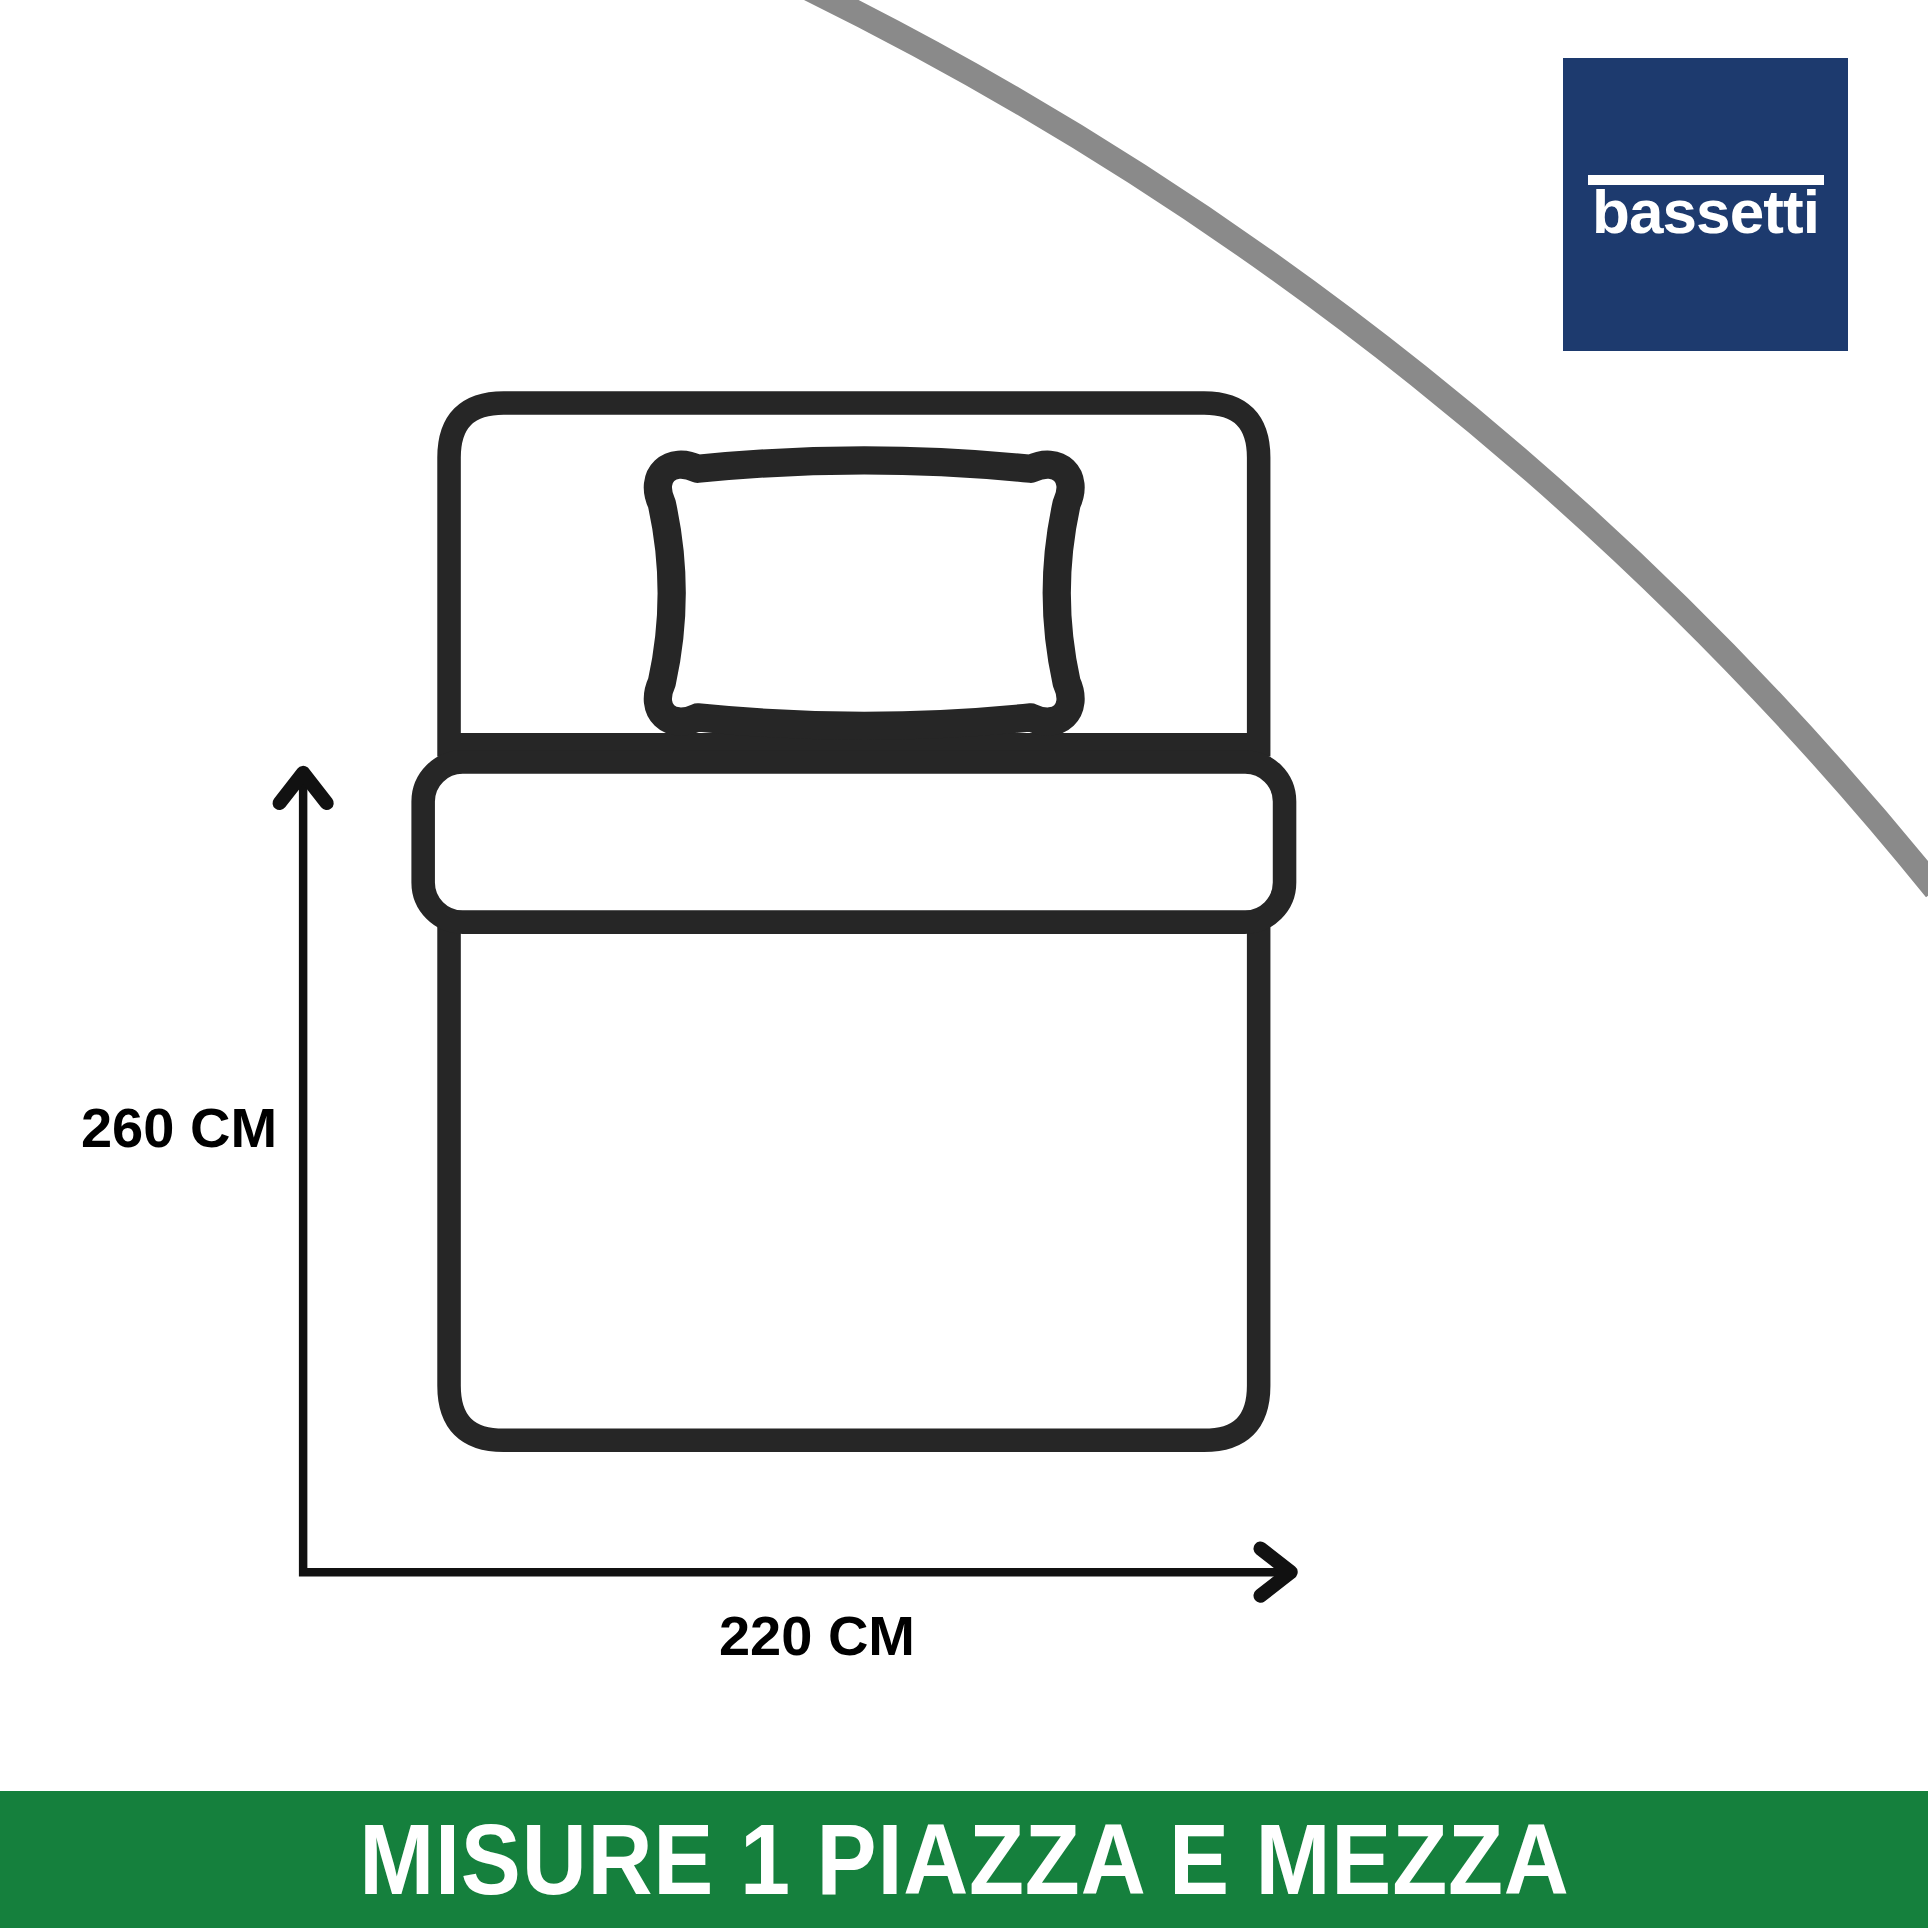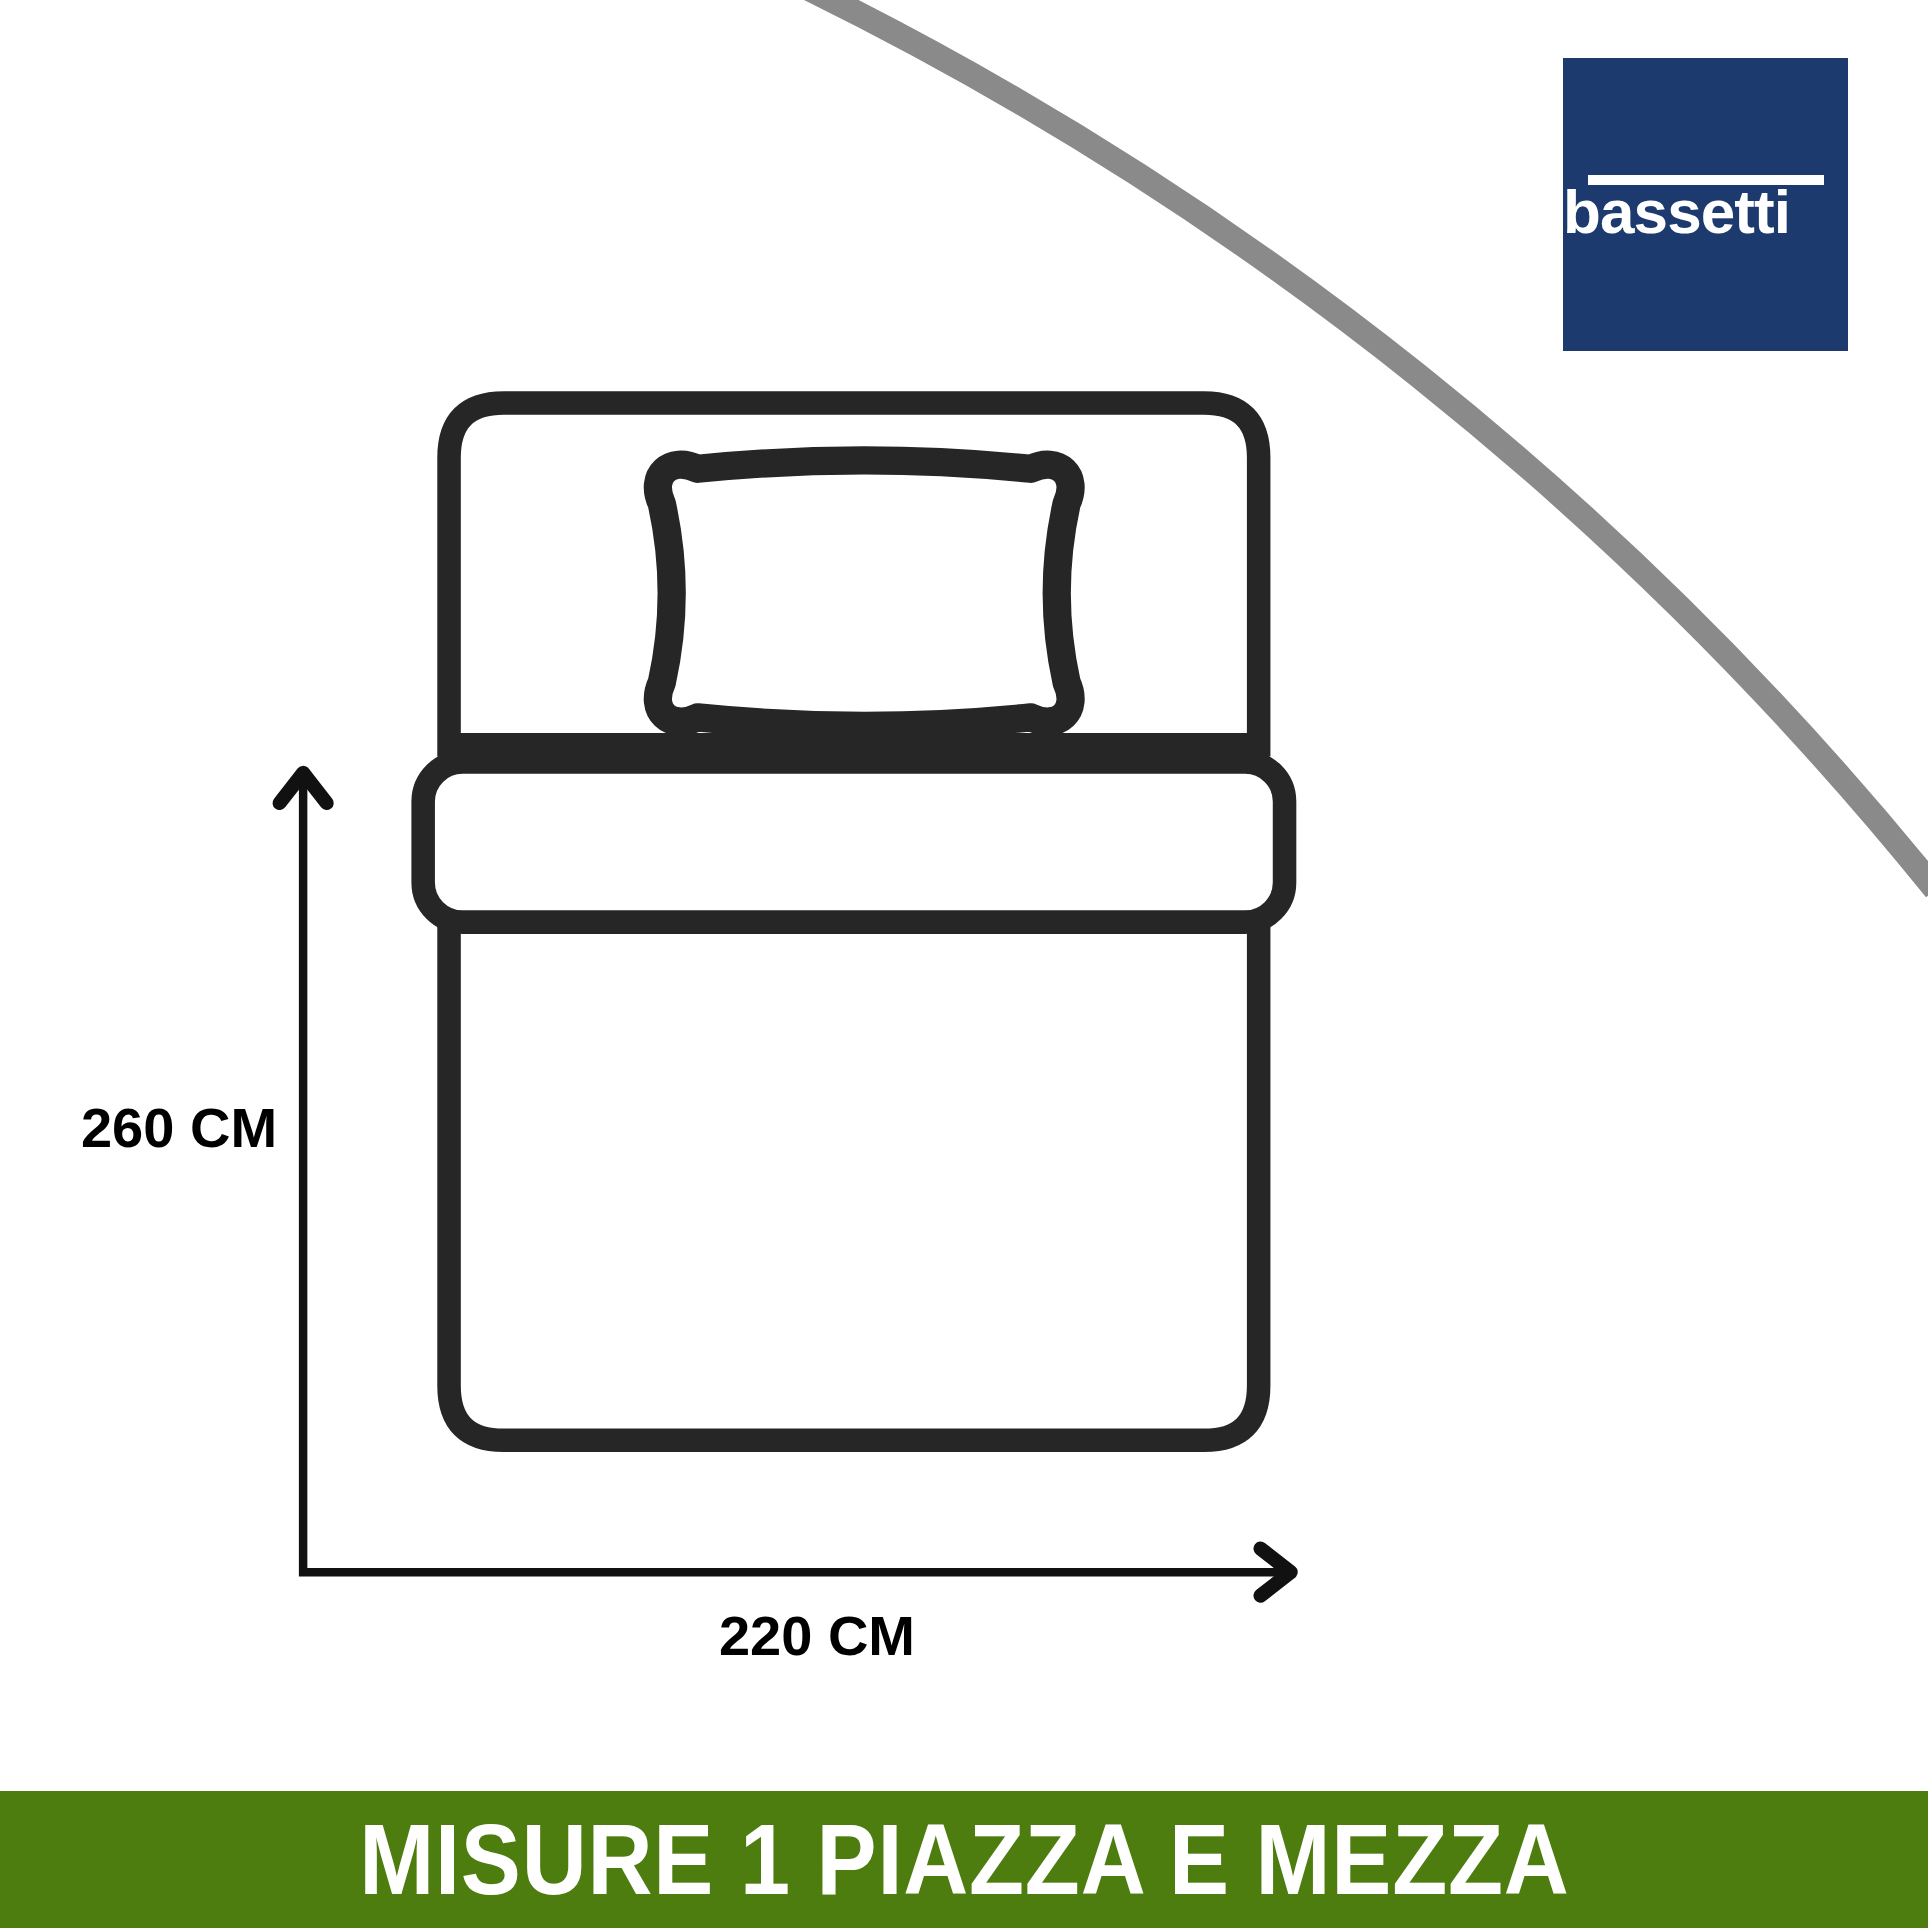--- a/index.html
+++ b/index.html
@@ -40,32 +40,32 @@
   #logo-overline {
     position: absolute;
     left: 24.5px; top: 117px;
     width: 236px; height: 10.4px;
     background: #ffffff;
   }
   #logo-wordmark {
     position: absolute;
     left: 0; top: 123px;
     width: 100%;
-    text-align: left;
+    text-align: center;
     font-weight: 700;
     font-size: 62px;
     line-height: 62px;
     letter-spacing: -0.9px;
     color: #ffffff;
   }
   #bottom-banner {
     position: absolute;
     left: 0; top: 1791px;
     width: 1928px; height: 137px;
-    background: #4d7c0f;
+    background: #15803d;
     text-align: center;
   }
   #banner-title {
     display: inline-block;
     font-weight: 700;
     font-size: 100px;
     line-height: 137px;
     color: #ffffff;
     letter-spacing: 0.9px;
     transform: scaleX(0.9);

